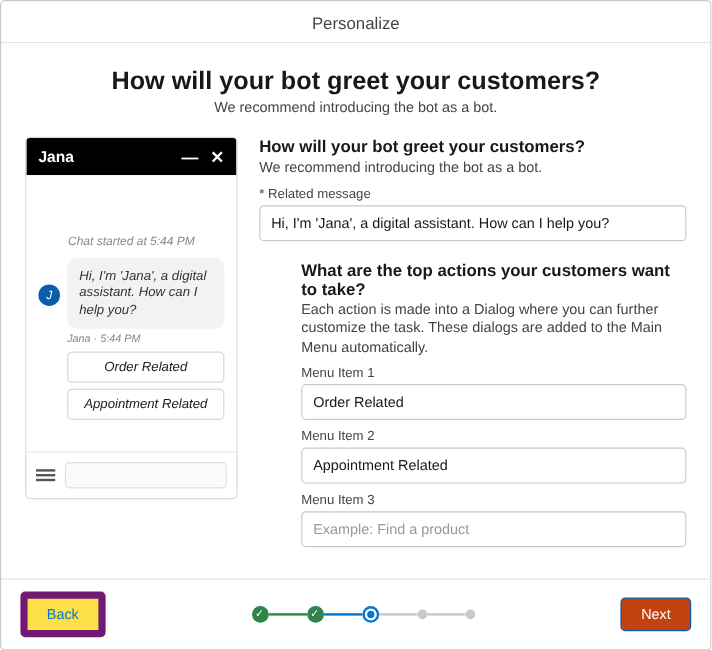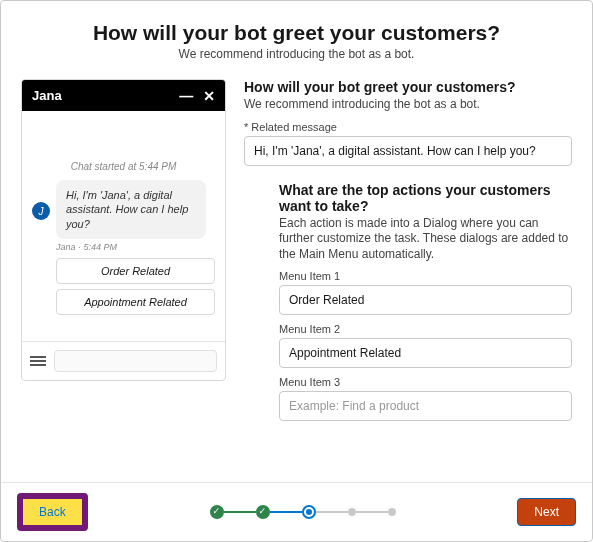--- a/index.html
+++ b/index.html
@@ -4,21 +4,21 @@
 <style>
 * { box-sizing: border-box; margin: 0; padding: 0; }
 body { font-family: -apple-system, BlinkMacSystemFont, "Segoe UI", Arial, sans-serif; background: #fff; color: #181818; width: 593px; height: 542px; overflow: hidden; }
 .window { border: 1px solid #c9c9c9; border-radius: 4px; width: 593px; height: 542px; display: flex; flex-direction: column; }
 .header { text-align: center; padding: 10px 0 8px; font-size: 14px; color: #444; border-bottom: 1px solid #e5e5e5; }
 .main { flex: 1; overflow: auto; padding: 20px 20px 10px; }
 .hero { text-align: center; margin-bottom: 18px; }
 .hero h1 { font-size: 21px; font-weight: 700; }
 .hero p { font-size: 12px; color: #444; margin-top: 2px; }
 .content { display: flex; gap: 18px; align-items: flex-start; }
-.preview { width: 205px; flex-shrink: 0; border: 1px solid #d8d8d8; border-radius: 4px; overflow: hidden; }
+.preview { width: 177px; flex-shrink: 0; border: 1px solid #d8d8d8; border-radius: 4px; overflow: hidden; }
 .preview-header { background: #000; color: #fff; display: flex; align-items: center; justify-content: space-between; padding: 8px 10px; font-size: 13px; font-weight: 600; }
 .preview-header .icons { display: flex; gap: 10px; font-size: 14px; line-height: 1; }
 .preview-body { background: #fff; padding: 10px 10px 8px; min-height: 230px; font-style: italic; }
 .chat-started { text-align: center; font-size: 10px; color: #888; margin: 40px 0 8px; }
 .bubble-row { display: flex; gap: 6px; }
 .avatar { width: 18px; height: 18px; border-radius: 50%; background: #0b5cab; color: #fff; font-size: 10px; display: flex; align-items: center; justify-content: center; margin-top: 22px; flex-shrink: 0; }
 .bubble { background: #f2f2f2; border-radius: 8px; padding: 8px 10px; font-size: 11px; color: #333; line-height: 1.3; max-width: 150px; }
 .meta { font-size: 9px; color: #888; margin: 3px 0 6px 24px; }
 .menu-btn { border: 1px solid #d8d8d8; border-radius: 4px; padding: 6px; font-size: 11px; text-align: center; margin: 5px 0 0 24px; background: #fff; }
 .preview-input { display: flex; align-items: center; gap: 8px; border-top: 1px solid #e5e5e5; padding: 8px; }
@@ -45,20 +45,21 @@
 .step.current::after { content: ""; position: absolute; width: 6px; height: 6px; background: #0176d3; border-radius: 50%; top: 2px; left: 2px; }
 .step.future { background: #c9c9c9; width: 8px; height: 8px; }
 .line { height: 2px; width: 32px; background: #c9c9c9; }
 .line.done { background: #2e844a; }
 .line.active { background: #0176d3; }
 </style>
 </head>
 <body>
 
 <div class="window">
+  <div class="header">Personalize</div>
 
   <div class="main">
     <div class="hero">
       <h1>How will your bot greet your customers?</h1>
       <p>We recommend introducing the bot as a bot.</p>
     </div>
 
     <div class="content">
       <div class="preview">
         <div class="preview-header">

